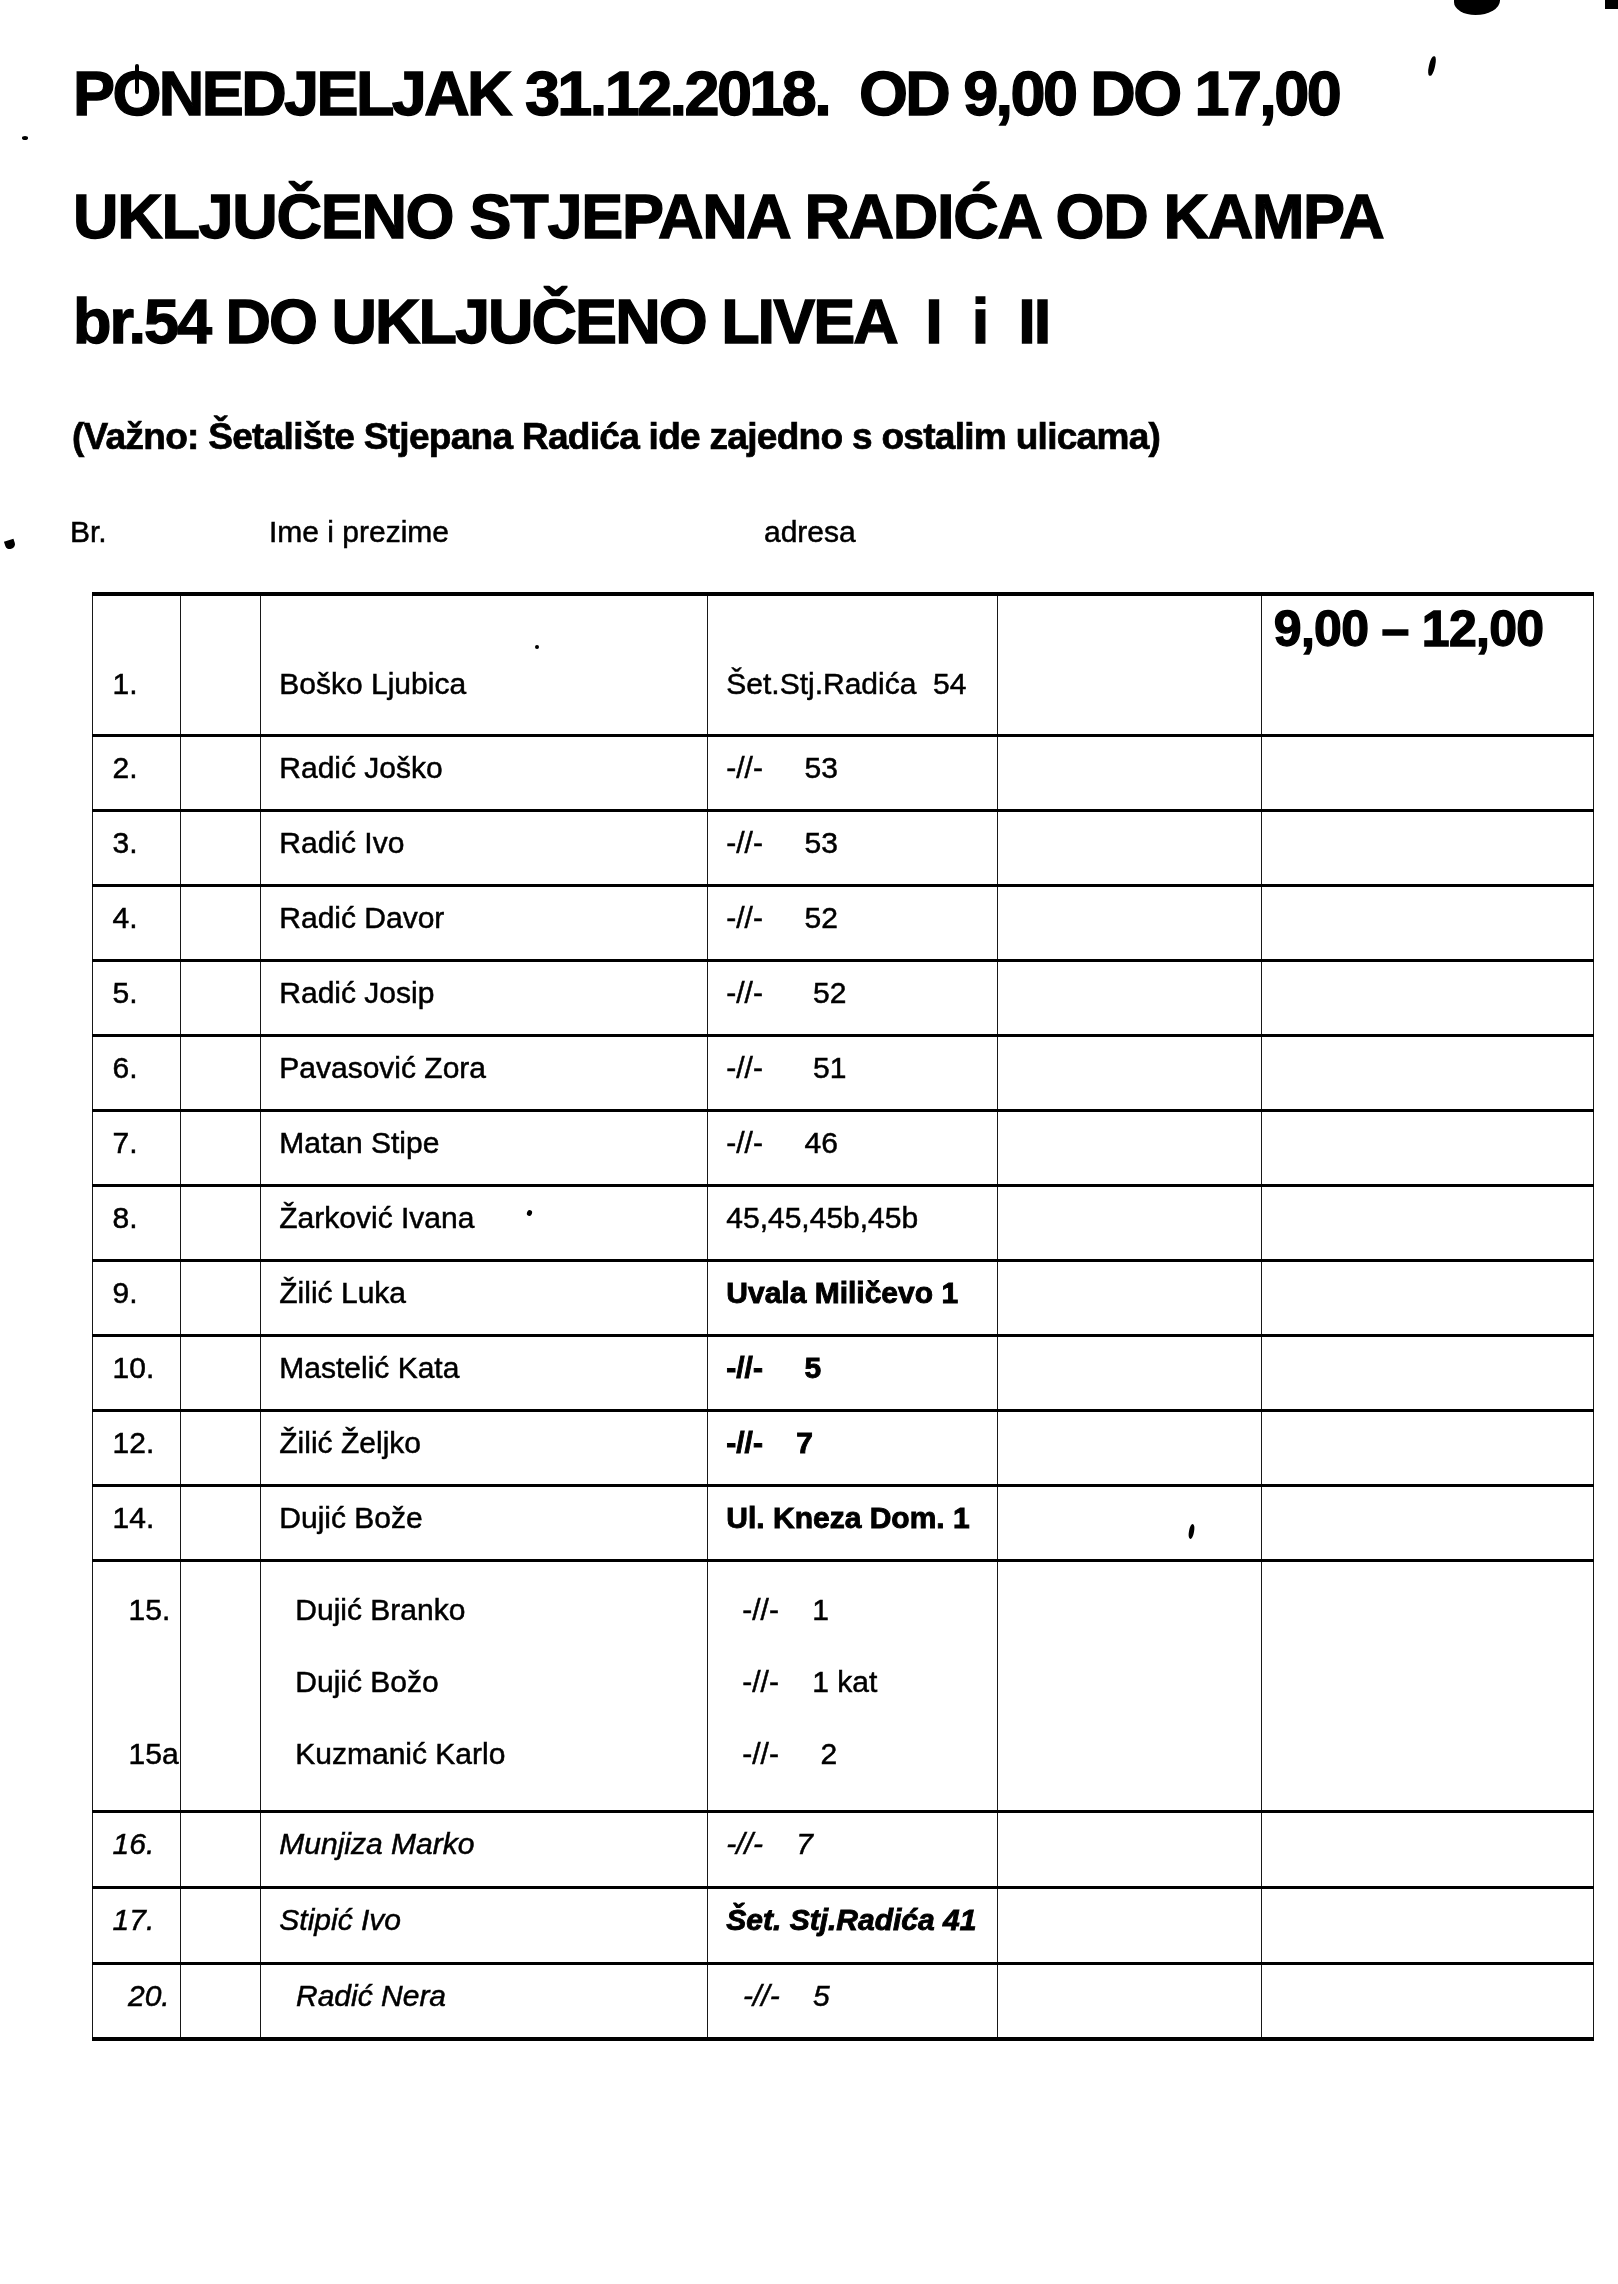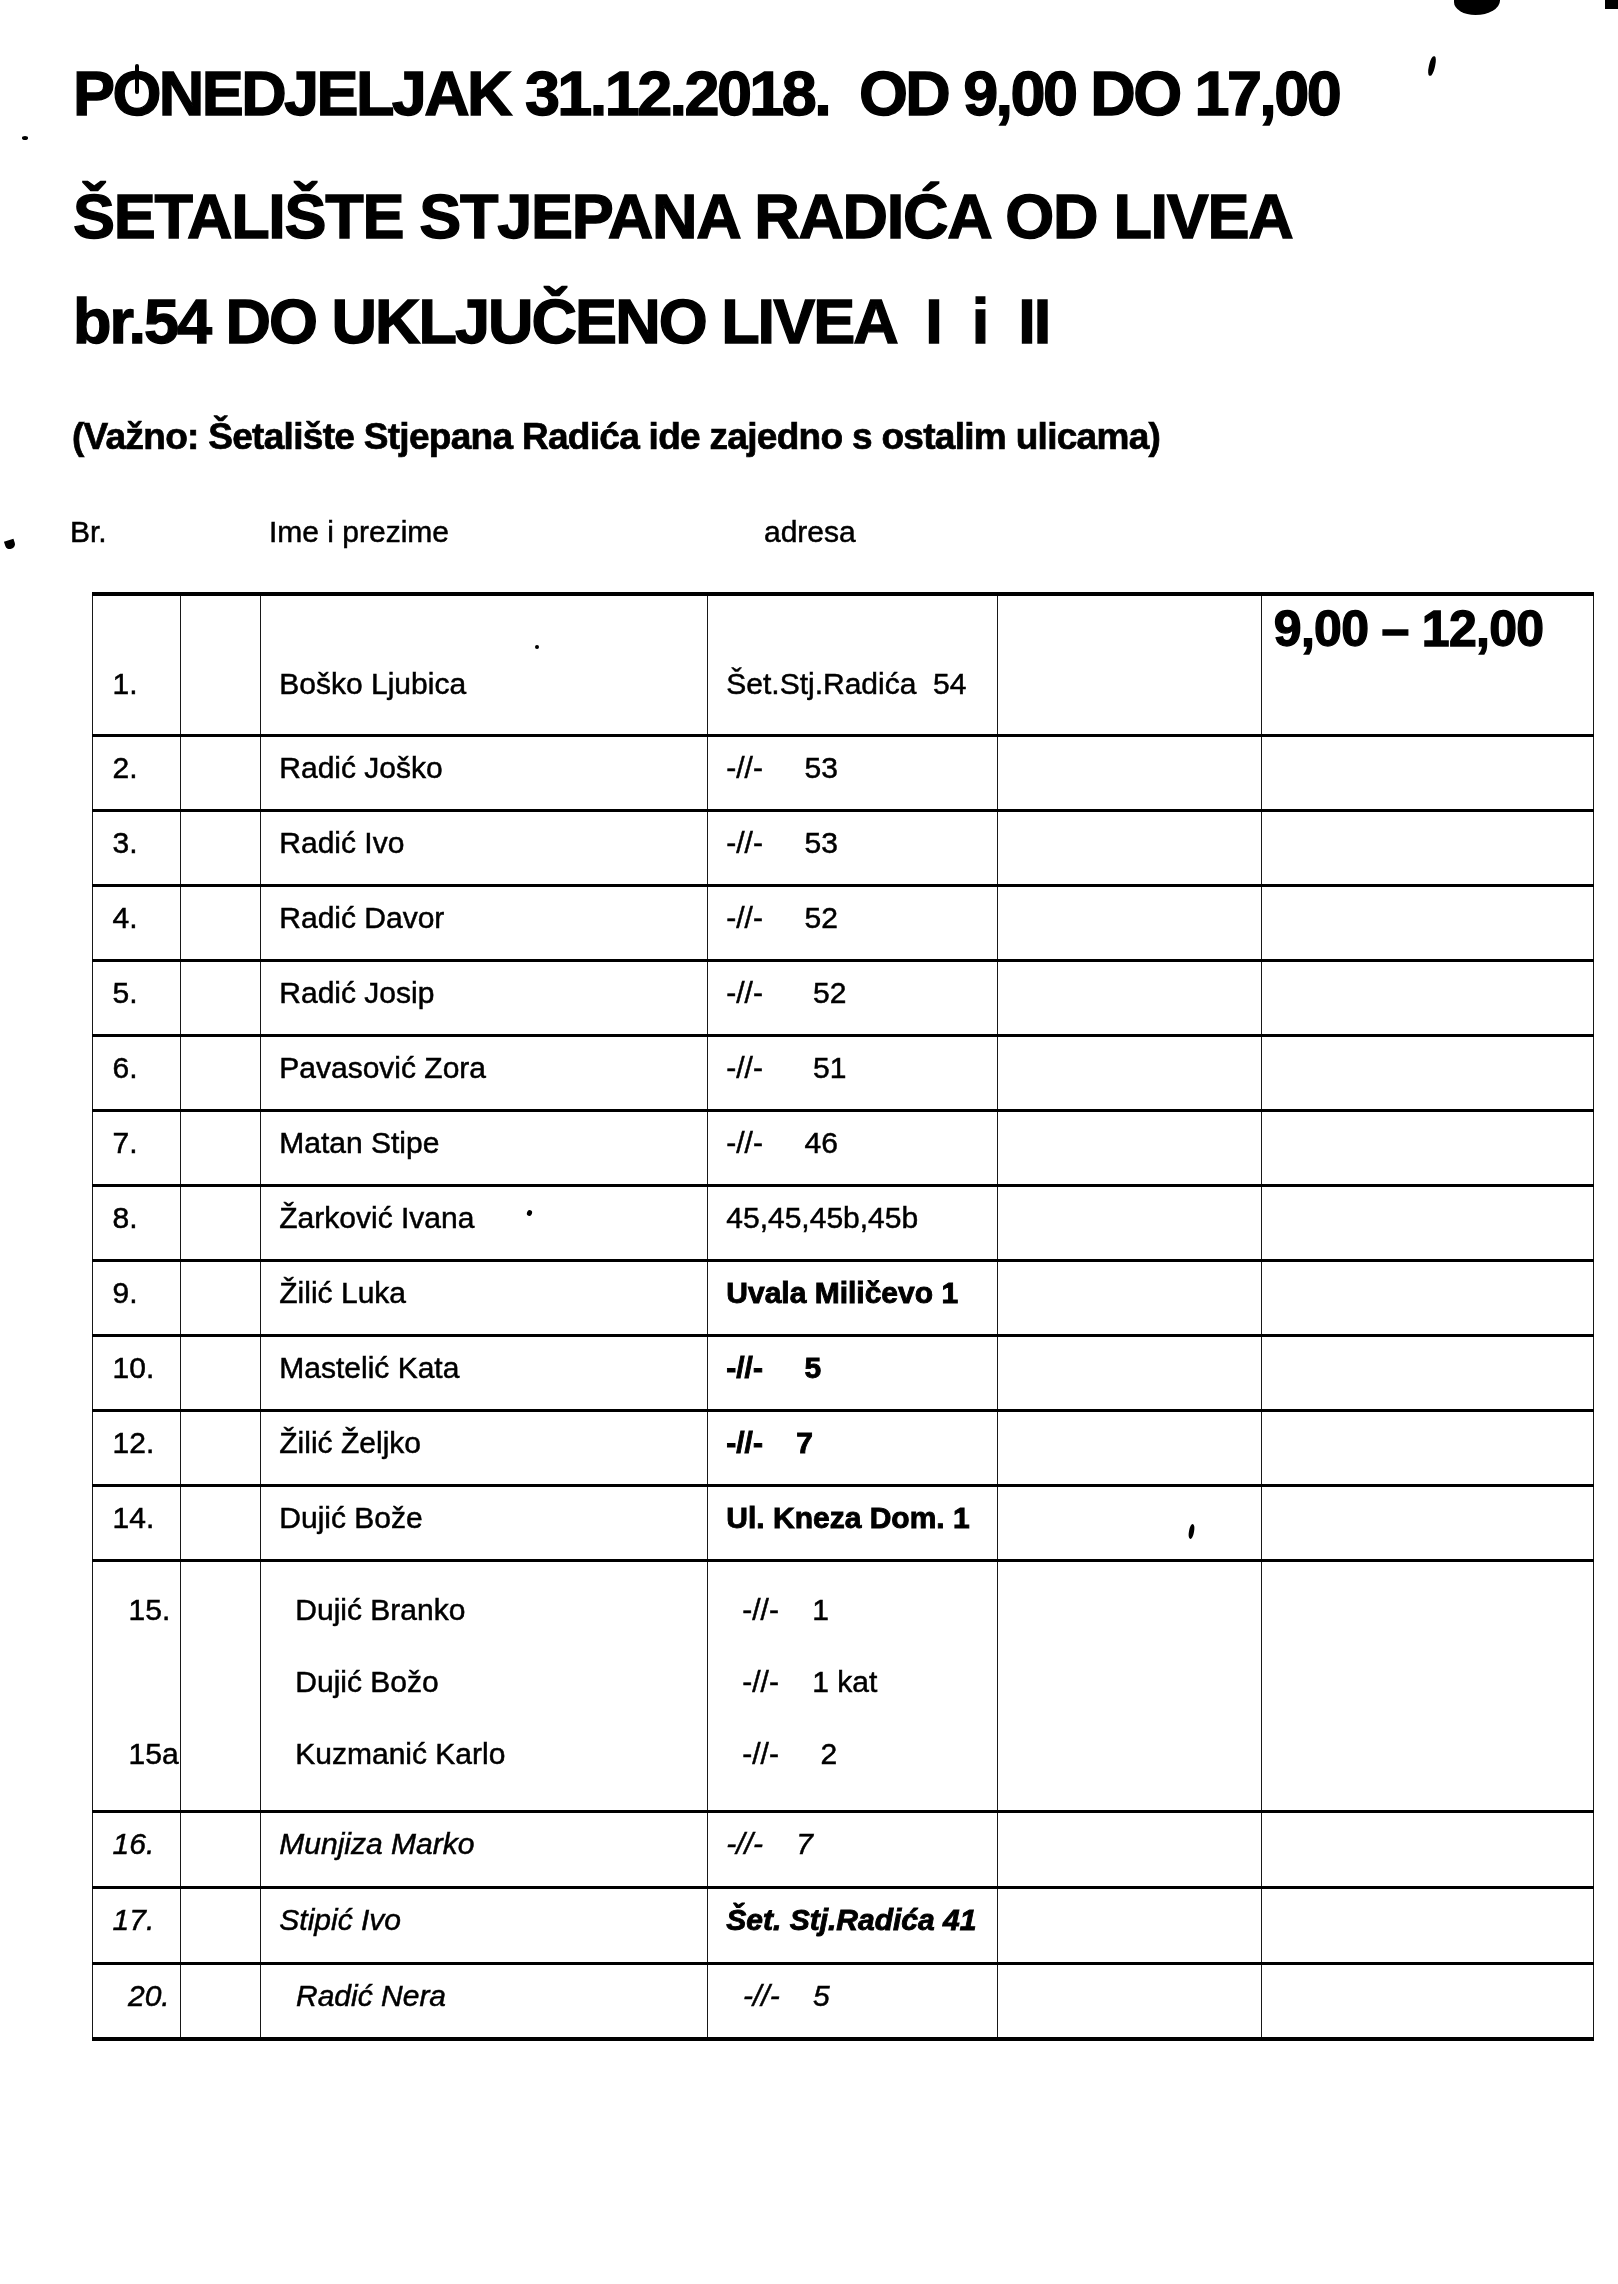--- a/index.html
+++ b/index.html
@@ -88,21 +88,21 @@
   .art-dot1      { left:535px;  top:645px;  width:3.9px;  height:3.9px;  border-radius:50%; }
   .art-dot8      { left:527px;  top:1210px; width:5.2px;  height:5.9px;  border-radius:50%; transform:rotate(20deg); }
   .art-apos13    { left:1189px; top:1524px; width:5.2px;  height:15px; border-radius:45%; transform:rotate(10deg); }
 </style>
 </head>
 <body>
 
 <div class="page">
 
   <div class="title t1">PONEDJELJAK 31.12.2018.  OD 9,00 DO 17,00</div>
-  <div class="title t2">ŠETALIŠTE STJEPANA RADIĆA OD LIVEA</div>
+  <div class="title t2">UKLJUČENO STJEPANA RADIĆA OD KAMPA</div>
   <div class="title t3">br.54 DO UKLJUČENO LIVEA  I  i  II</div>
   <div class="note">(Važno: Šetalište Stjepana Radića ide zajedno s ostalim ulicama)</div>
 
   <span class="collabel lab-br">Br.</span>
   <span class="collabel lab-name">Ime i prezime</span>
   <span class="collabel lab-addr">adresa</span>
 
   <table class="sched">
     <colgroup>
       <col style="width:88px">

